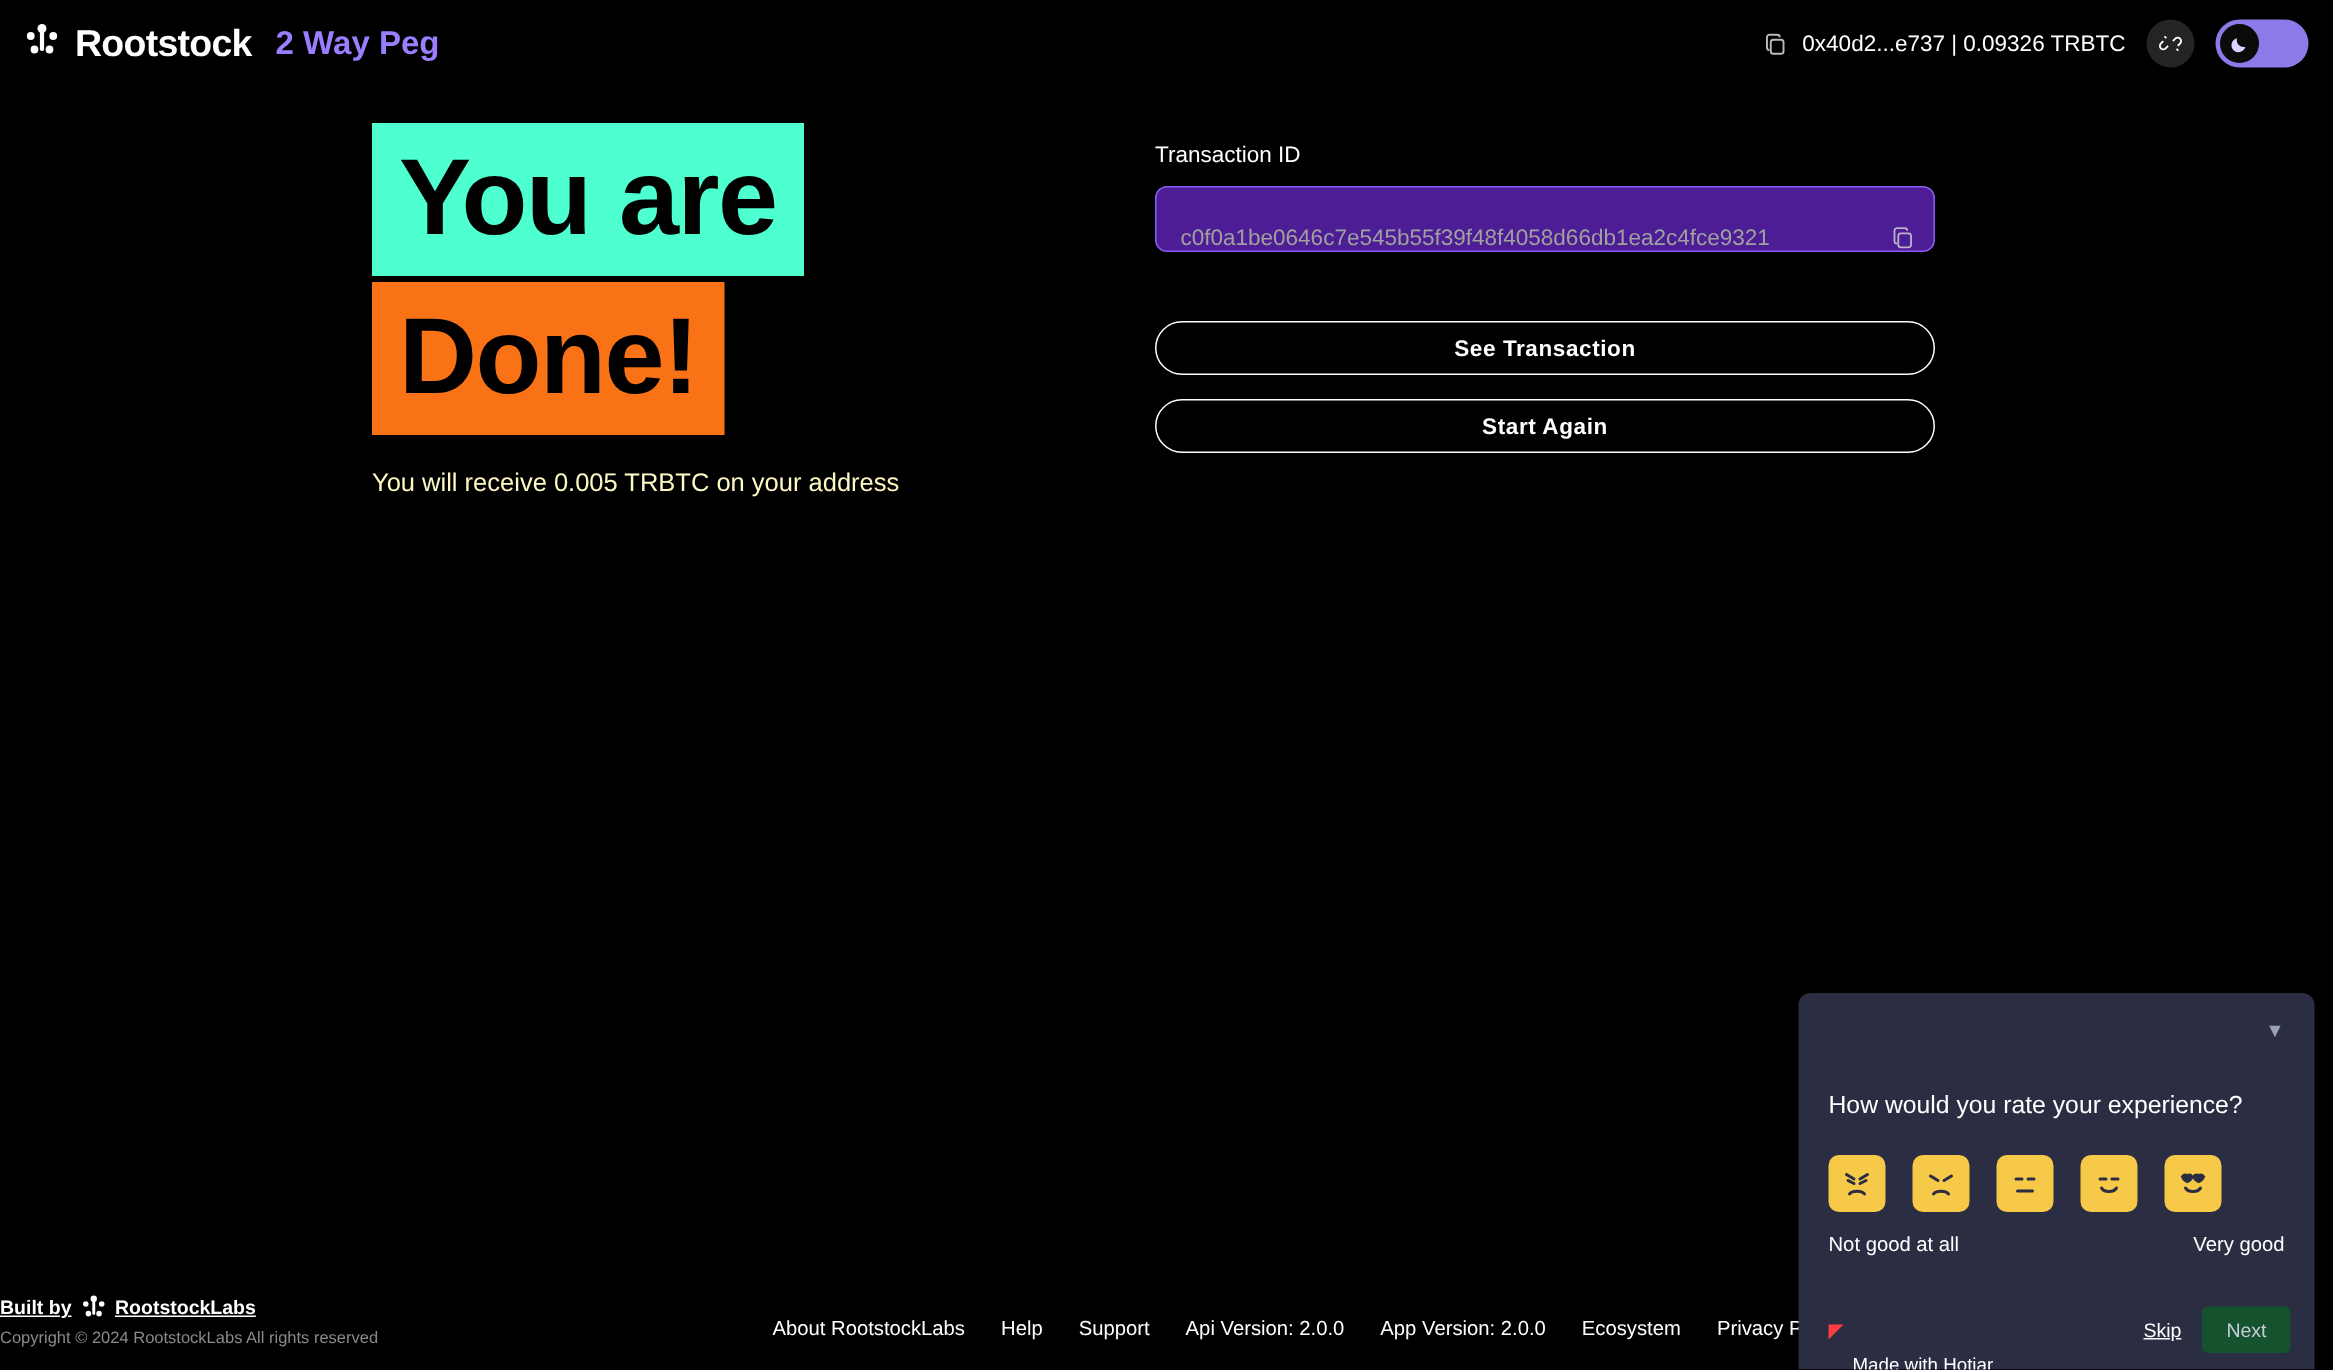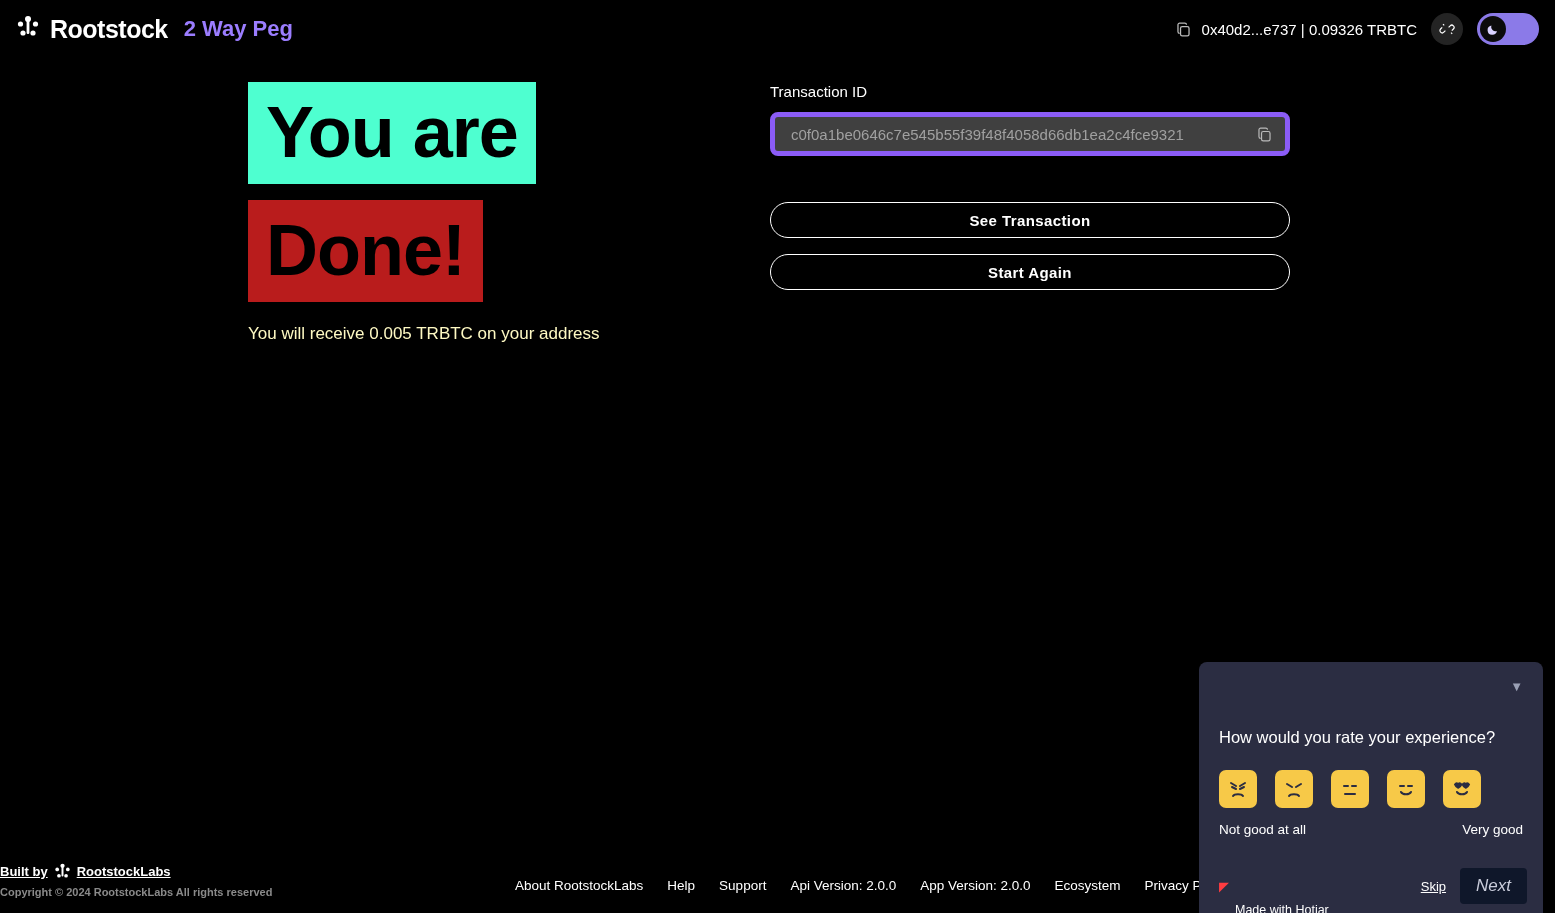--- a/index.html
+++ b/index.html
@@ -108,53 +108,54 @@
     background: #4effd0;
     color: #000000;
     font-size: 72px;
     line-height: 1.0;
     font-weight: 700;
     padding: 14px 18px 16px 18px;
     letter-spacing: -1px;
   }
   .hl2 {
     display: inline-block;
-    background: #b91c1c;
+    background: #f97316;
     color: #000000;
     font-size: 72px;
     line-height: 1.0;
     font-weight: 700;
     padding: 14px 18px 16px 18px;
     letter-spacing: -1px;
-    margin-top: 16px;
+    margin-top: 4px;
   }
   .sub {
     margin-top: 22px;
     font-size: 17px;
     color: #fef9c3;
   }
 
   .right {
     width: 540px;
     padding-top: 1px;
+    margin-top: 12px;
   }
   .field-label {
     font-size: 15px;
     color: #ffffff;
     margin-bottom: 12px;
   }
   .txid-box {
     width: 520px;
     height: 44px;
-    border: 5px solid #8b5cf6;
+    border: 1px solid #8b5cf6;
     border-radius: 8px;
     display: flex;
-    align-items: center;
+    align-items: flex-end;
     padding: 0 12px 0 16px;
-    background: #404040;
+    background: #4c1d95;
     overflow: hidden;
   }
   .txid-value {
     flex: 1;
     font-size: 15px;
     color: #a0a0a0;
     white-space: nowrap;
     overflow: hidden;
     text-overflow: clip;
     font-family: "Liberation Sans", sans-serif;
@@ -202,21 +203,20 @@
   }
   .built-logo {
     width: 17px; height: 17px;
     position: relative;
     display: inline-block;
   }
   .copyright {
     font-size: 11px;
     color: #8a8a8a;
     margin-top: 6px;
-    font-weight: bold;
   }
   .footlinks {
     position: absolute;
     left: 515px;
     bottom: 20px;
     display: flex;
     gap: 24px;
     font-size: 13.5px;
     color: #ffffff;
   }
@@ -302,29 +302,28 @@
     align-items: center;
     gap: 14px;
   }
   .hj-skip {
     font-size: 13px;
     color: #ffffff;
     text-decoration: underline;
     cursor: pointer;
   }
   .hj-next {
-    background: #0f172a;
+    background: #14532d;
     color: #c9ccda;
     border: none;
     border-radius: 4px;
-    font-size: 17px;
+    font-size: 13px;
     padding: 8px 16px;
     cursor: pointer;
     font-family: "Liberation Sans", sans-serif;
-    font-style: italic;
   }
 </style>
 </head>
 <body>
 
 <div class="header">
   <div class="brand">
     <span class="logo-mark">
       <svg width="24" height="24" viewBox="0 0 24 24">
         <g fill="#ffffff">

